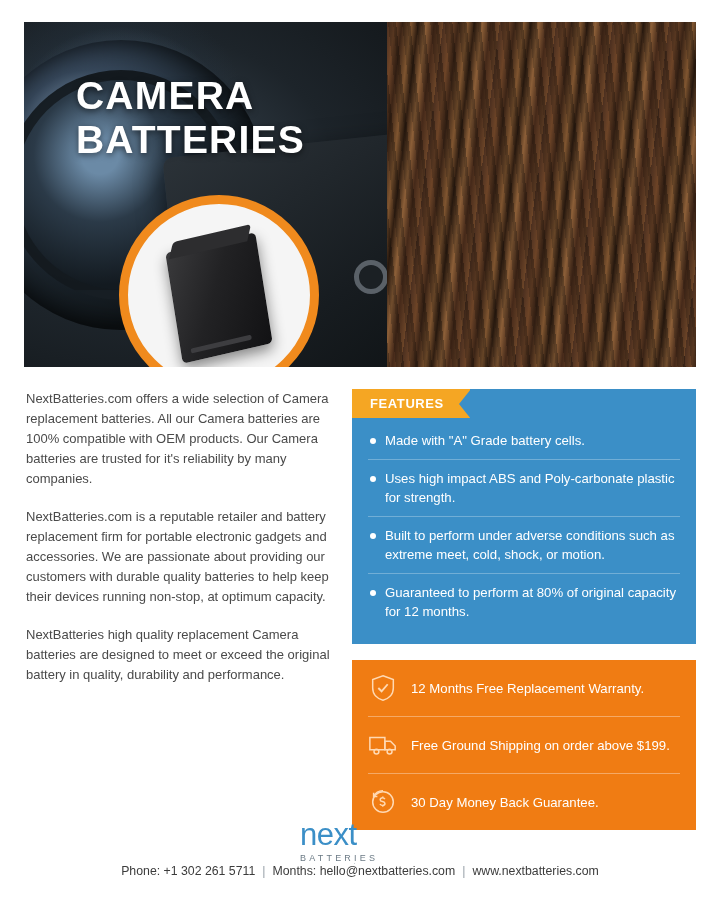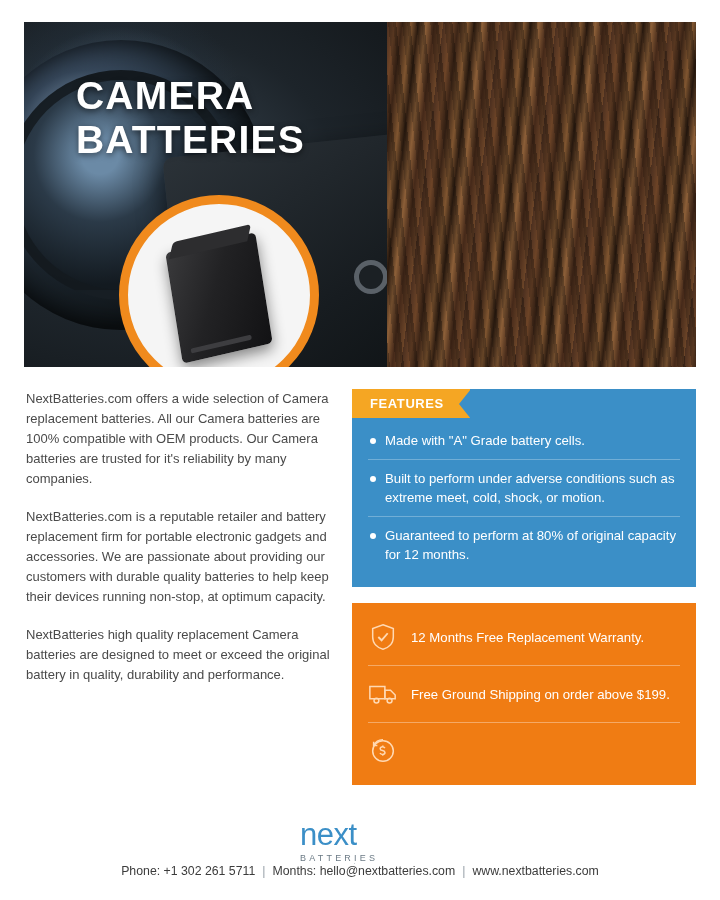--- a/index.html
+++ b/index.html
@@ -195,21 +195,21 @@
     width: 6px; height: 6px;
     border-radius: 50%;
     background: #ffffff;
     margin-top: 7px;
   }
 
   
   .guarantees {
     background: #f07c13;
     margin-top: 16px;
-    padding: 6px 16px;
+    padding: 0 16px;
   }
   .g-item {
     display: flex;
     align-items: center;
     gap: 13px;
     color: #ffffff;
     font-size: 13.2px;
     line-height: 19px;
     padding: 13px 0;
     border-bottom: 1px solid rgba(255,255,255,.35);
@@ -282,20 +282,24 @@
     </div>
 
     <div class="col-right">
 
       <div class="features">
         <div class="features-tab">FEATURES</div>
         <ul class="feature-list">
           <li class="feature-item">
             <span class="bullet"></span>
             <span>Made with "A" Grade battery cells.</span>
+          </li>
+          <li class="feature-item">
+            <span class="bullet"></span>
+            <span>Uses high impact ABS and Poly-carbonate plastic for strength.</span>
           </li>
           <li class="feature-item">
             <span class="bullet"></span>
             <span>Built to perform under adverse conditions such as extreme meet, cold, shock, or motion.</span>
           </li>
           <li class="feature-item">
             <span class="bullet"></span>
             <span>Guaranteed to perform at 80% of original capacity for 12 months.</span>
           </li>
         </ul>
@@ -324,20 +328,21 @@
         </div>
         <div class="g-item">
           <span class="g-icon">
             <svg viewBox="0 0 32 32" width="30" height="30" fill="none" stroke="#ffd9b3" stroke-width="1.6">
               <circle cx="16" cy="16" r="11"></circle>
               <path d="M10 10h-4v-4"></path>
               <path d="M6 10a11 11 0 0 1 10-6" stroke-width="1.6"></path>
               <path d="M18 13c-.6-1-1.6-1.5-2.6-1.5-1.3 0-2.4.8-2.4 2s1.1 1.7 2.5 2 2.6.8 2.6 2.1-1.2 2-2.6 2c-1.2 0-2.2-.5-2.7-1.5M15.8 10v1.5M15.8 19.6v1.5"></path>
             </svg>
           </span>
+          <span>30 Day Money Back Guarantee.</span>
         </div>
       </div>
 
     </div>
   </div>
 
   <div class="footer">
     <div class="logo">
       <div class="logo-next">next</div>
       <div class="logo-sub">BATTERIES</div>

